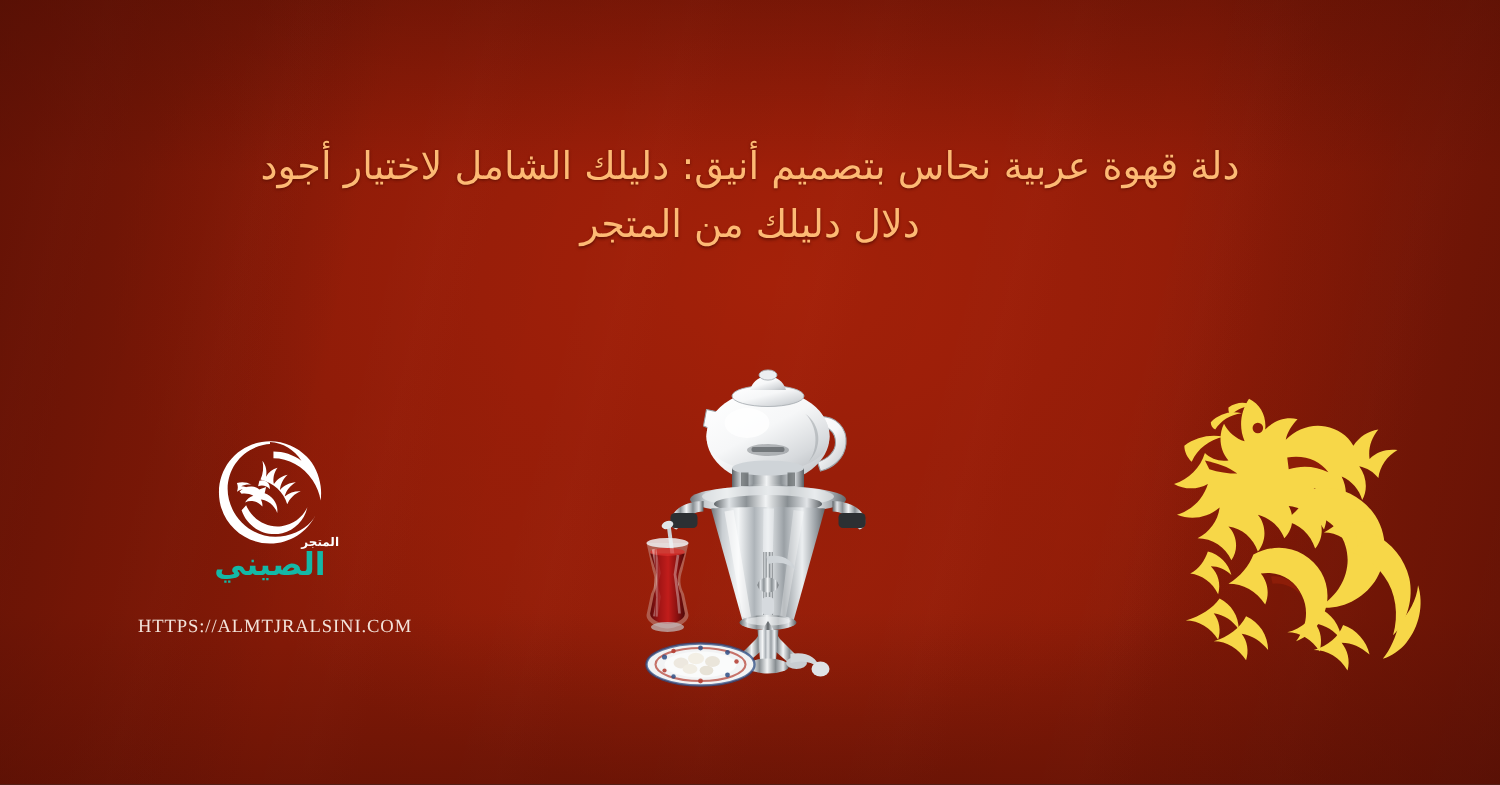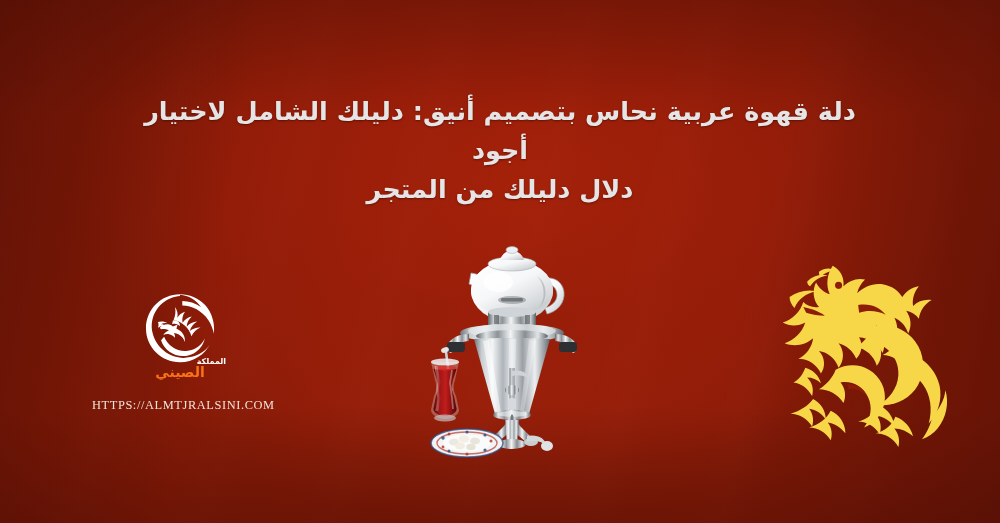--- a/index.html
+++ b/index.html
@@ -53,23 +53,23 @@
     position: absolute;
     top: 92px;
     left: 0;
     right: 0;
     text-align: center;
     direction: rtl;
     z-index: 5;
   }
   .headline {
     margin: 0;
-    color: #e5e5e5;
+    color: #fdba74;
     font-size: 25.5px;
-    font-weight: bold;
+    font-weight: normal;
     line-height: 1.52;
     letter-spacing: 0.1px;
     text-shadow: 0 1px 2px rgba(60,8,2,0.55);
     padding: 0 116px;
   }
   .subheadline {
     margin: 16px auto 0;
     max-width: 560px;
     color: #f6d89e;
     font-size: 14.3px;
@@ -109,27 +109,27 @@
     font-size: 8px;
     font-weight: bold;
     letter-spacing: 0.3px;
     line-height: 1;
   }
   .brand-name-main {
     position: absolute;
     left: 0;
     right: 0;
     top: 5px;
-    color: #f97316;
-    font-size: 14px;
+    color: #14b8a6;
+    font-size: 21px;
     font-weight: bold;
     line-height: 1.05;
   }
   .brand-url {
-    margin-top: 4px;
+    margin-top: 16px;
     color: #f3e3da;
     font-family: "Liberation Serif", "DejaVu Serif", serif;
     font-size: 12.4px;
     letter-spacing: 0.6px;
     white-space: nowrap;
   }
   
   .product-image {
     position: absolute;
     left: 405px;
@@ -178,21 +178,21 @@
 
           <path d="M40.4 38.6 C43.1 37.5 46.2 38.2 48.1 40.4 C49.5 42 50.1 44.1 49.8 46.1 C48 44.1 45.4 42.9 42.7 42.9 C41.5 42.9 40.4 43.1 39.3 43.5 Z"></path>
 
           <path d="M43.2 20.4 C46.3 24.5 47.5 29.8 46.4 34.8 C48.7 30.9 52.4 28 56.8 26.8 C53.6 31 52.4 36.4 53.5 41.5 C56.3 37.1 60.8 34 65.9 33 C61.9 36.5 59.4 41.5 59 46.8 C62.7 42.7 67.9 40.2 73.3 39.9 C68.4 42.6 64.7 47.2 63.2 52.6 C67.3 49.3 72.5 47.6 77.7 47.9 C72.2 50 67.8 54.3 65.5 59.7 C63.9 54.3 60.9 49.4 56.7 45.6 C52.4 41.6 47.1 38.8 41.4 37.4 C43.8 32.3 44.5 26.2 43.2 20.4 Z"></path>
 
           <path d="M20.2 40.6 C24.6 39.3 29.4 39.8 33.4 42.1 C30.2 41.6 26.9 42.1 24 43.5 C26.7 43.4 29.3 44.3 31.4 46 C27.5 45.1 23.4 46 20.2 48.4 C21.3 45.9 21.3 43.1 20.2 40.6 Z"></path>
         </g>
       </svg>
     </span>
     <div class="brand-names">
-      <span class="brand-name-small">المملكة</span>
+      <span class="brand-name-small">المتجر</span>
       <span class="brand-name-main">الصيني</span>
     </div>
     <div class="brand-url">HTTPS://ALMTJRALSINI.COM</div>
   </div>
 
   <div class="product-image">
     <svg viewBox="0 0 215 225" width="215" height="225" aria-hidden="true">
       <defs>
         <linearGradient id="steelH" x1="0" y1="0" x2="1" y2="0">
           <stop offset="0%" stop-color="#6f7479"></stop>

